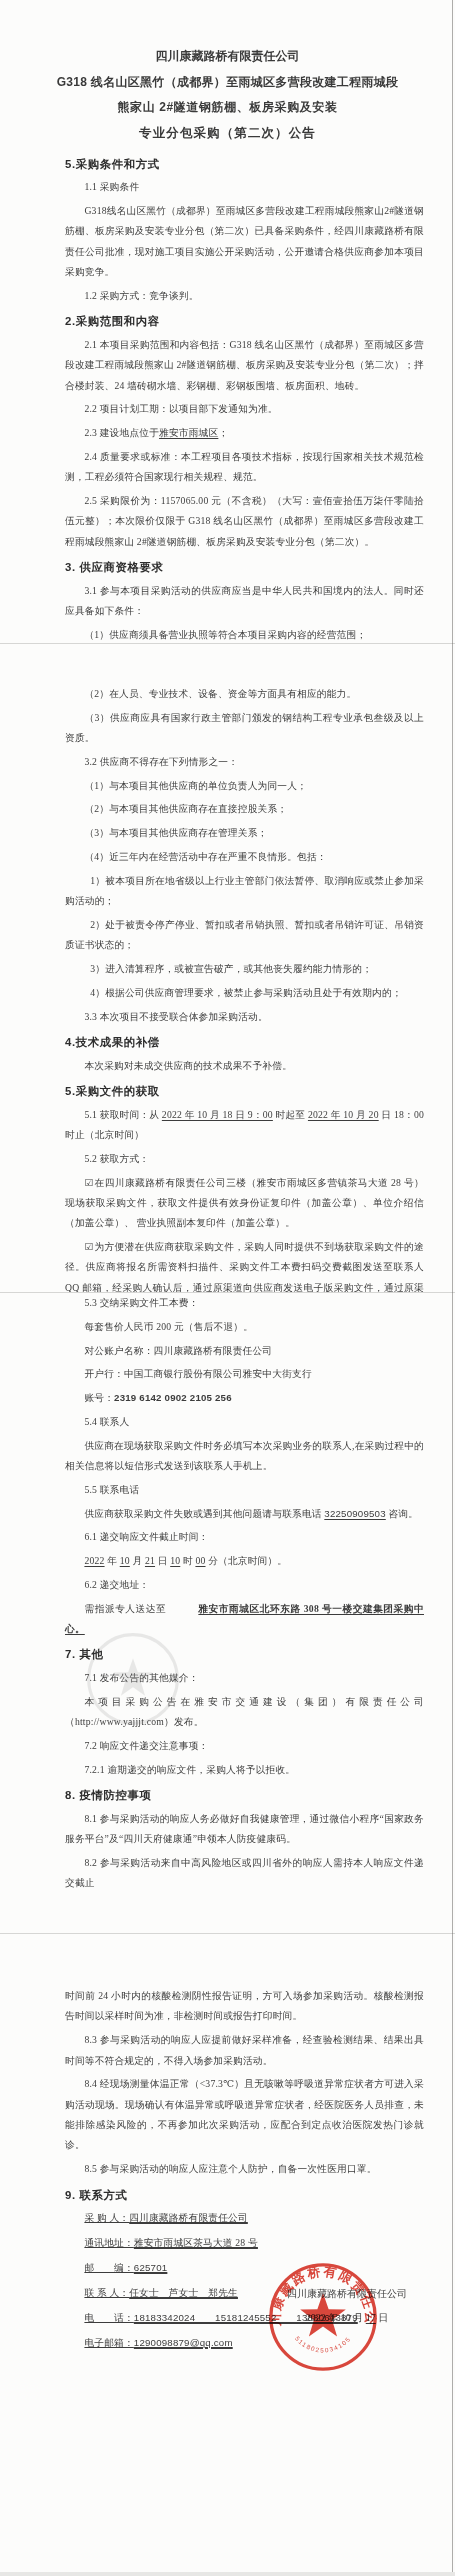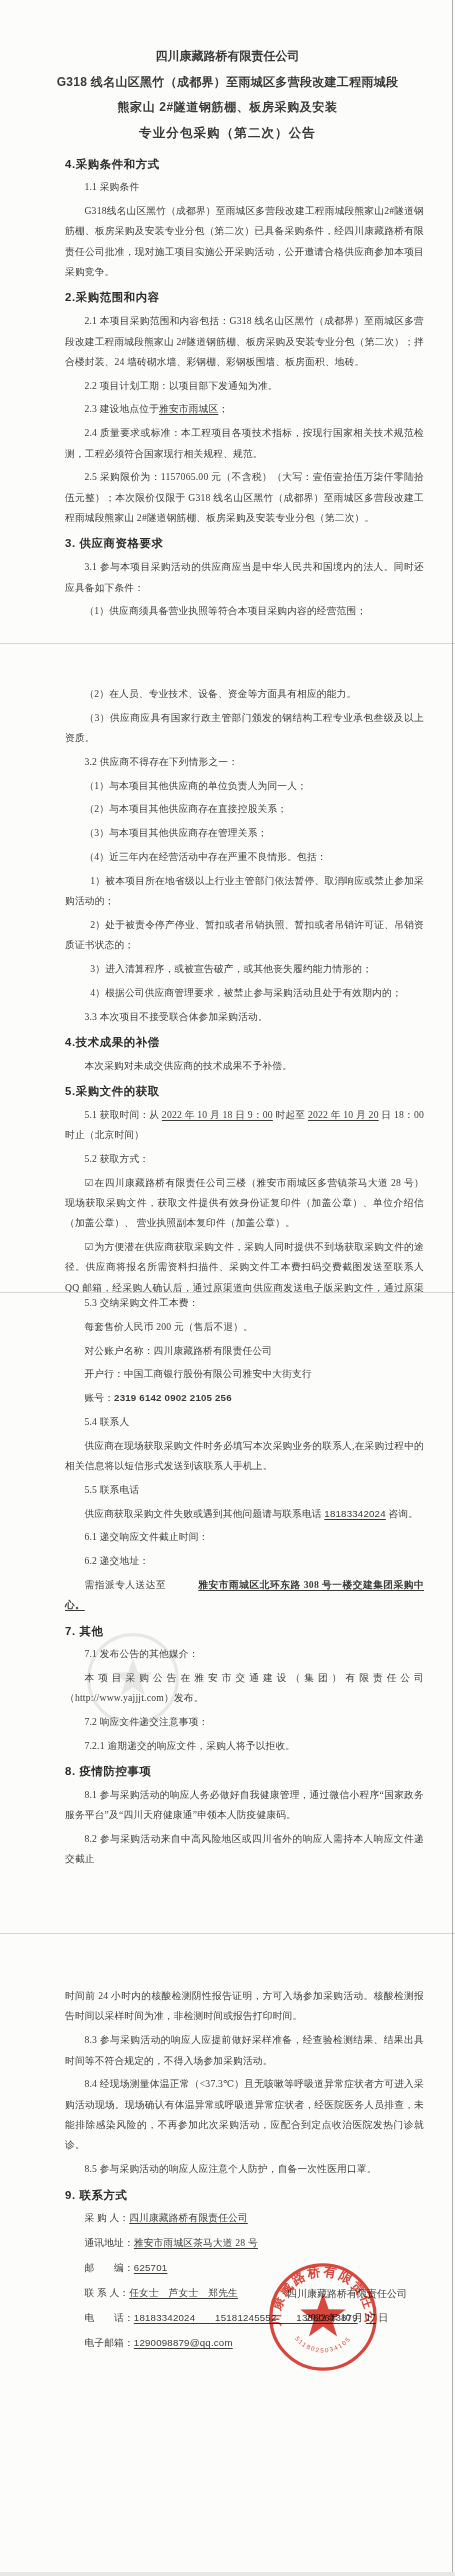--- a/index.html
+++ b/index.html
@@ -49,21 +49,21 @@
     letter-spacing:0.2px;
   }
   p.noindent{text-indent:0;}
   p.sub{text-indent:2.6em;}
   .u{text-decoration:underline;text-underline-offset:2.3px;}
   .bu{font-weight:700;margin-left:32px;}
   .num{font-family:"Liberation Sans","DejaVu Sans",sans-serif;font-weight:700;}
   .numlight{font-family:"Liberation Sans","DejaVu Sans",sans-serif;}
   .check{font-family:"DejaVu Sans",sans-serif;margin-right:1.1px;}
 
-  .contact-row{margin:0 0 4.6px;font-size:9.7px;line-height:2.1;text-indent:2em;letter-spacing:0.2px;}
+  .contact-row{margin:0 0 4.6px;font-size:9.7px;line-height:2.1;text-indent:2em;letter-spacing:0.2px;text-decoration:underline;}
 
   .sign{
     position:absolute;top:348px;right:34px;width:148px;
     text-align:center;font-size:10px;line-height:2.4;color:#3c3c3c;
   }
   .sign p{margin:0;}
 
   .stamp{
     position:absolute;top:326px;left:266px;width:114px;height:114px;
     mix-blend-mode:multiply;opacity:.93;z-index:5;
@@ -83,23 +83,24 @@
 <div id="root">
 
   <div class="page" id="page1">
     <div class="titles">
       <p class="title t1">四川康藏路桥有限责任公司</p>
       <p class="title t2">G318 线名山区黑竹（成都界）至雨城区多营段改建工程雨城段</p>
       <p class="title t3">熊家山 2#隧道钢筋棚、板房采购及安装</p>
       <p class="title t4">专业分包采购（第二次）公告</p>
     </div>
 
-    <h2 class="sec">4.采购条件和方式</h2>
+    <h2 class="sec">5.采购条件和方式</h2>
     <p class="body">1.1 采购条件</p>
     <p class="body">G318线名山区黑竹（成都界）至雨城区多营段改建工程雨城段熊家山2#隧道钢筋棚、板房采购及安装专业分包（第二次）已具备采购条件，经四川康藏路桥有限责任公司批准，现对施工项目实施公开采购活动，公开邀请合格供应商参加本项目采购竞争。</p>
+    <p class="body">1.2 采购方式：竞争谈判。</p>
 
     <h2 class="sec">2.采购范围和内容</h2>
     <p class="body">2.1 本项目采购范围和内容包括：G318 线名山区黑竹（成都界）至雨城区多营段改建工程雨城段熊家山 2#隧道钢筋棚、板房采购及安装专业分包（第二次）；拌合楼封装、24 墙砖砌水墙、彩钢棚、彩钢板围墙、板房面积、地砖。</p>
     <p class="body">2.2 项目计划工期：以项目部下发通知为准。</p>
     <p class="body"><span>2.3 建设地点位于</span><span class="u">雅安市雨城区</span><span>；</span></p>
     <p class="body">2.4 质量要求或标准：本工程项目各项技术指标，按现行国家相关技术规范检测，工程必须符合国家现行相关规程、规范。</p>
     <p class="body">2.5 采购限价为：1157065.00 元（不含税）（大写：壹佰壹拾伍万柒仟零陆拾伍元整）；本次限价仅限于 G318 线名山区黑竹（成都界）至雨城区多营段改建工程雨城段熊家山 2#隧道钢筋棚、板房采购及安装专业分包（第二次）。</p>
 
     <h2 class="sec">3. 供应商资格要求</h2>
     <p class="body">3.1 参与本项目采购活动的供应商应当是中华人民共和国境内的法人。同时还应具备如下条件：</p>
@@ -137,23 +138,24 @@
     </svg>
 
     <p class="body">5.3 交纳采购文件工本费：</p>
     <p class="body">每套售价人民币 200 元（售后不退）。</p>
     <p class="body">对公账户名称：四川康藏路桥有限责任公司</p>
     <p class="body">开户行：中国工商银行股份有限公司雅安中大街支行</p>
     <p class="body"><span>账号：</span><span class="num">2319 6142 0902 2105 256</span></p>
     <p class="body">5.4 联系人</p>
     <p class="body">供应商在现场获取采购文件时务必填写本次采购业务的联系人,在采购过程中的相关信息将以短信形式发送到该联系人手机上。</p>
     <p class="body">5.5 联系电话</p>
-    <p class="body"><span>供应商获取采购文件失败或遇到其他问题请与联系电话 </span><span class="u numlight">18183342024</span><span> 咨询。</span></p>
+    <p class="body"><span>供应商获取采购文件失败或遇到其他问题请与联系电话 </span><span class="u numlight">32250909503</span><span> 咨询。</span></p>
 
     <p class="body">6.1 递交响应文件截止时间：</p>
+    <p class="body"><span class="u">2022</span><span> 年 </span><span class="u">10</span><span> 月 </span><span class="u">21</span><span> 日 </span><span class="u">10</span><span> 时 </span><span class="u">00</span><span> 分（北京时间）。</span></p>
     <p class="body">6.2 递交地址：</p>
     <p class="body"><span>需指派专人送达至</span><span class="u bu">雅安市雨城区北环东路 308 号一楼交建集团采购中心。</span></p>
 
     <h2 class="sec">7. 其他</h2>
     <p class="body">7.1 发布公告的其他媒介：</p>
     <p class="body">本项目采购公告在雅安市交通建设（集团）有限责任公司（http://www.yajjjt.com）发布。</p>
     <p class="body">7.2 响应文件递交注意事项：</p>
     <p class="body">7.2.1 逾期递交的响应文件，采购人将予以拒收。</p>
 
     <h2 class="sec">8. 疫情防控事项</h2>

